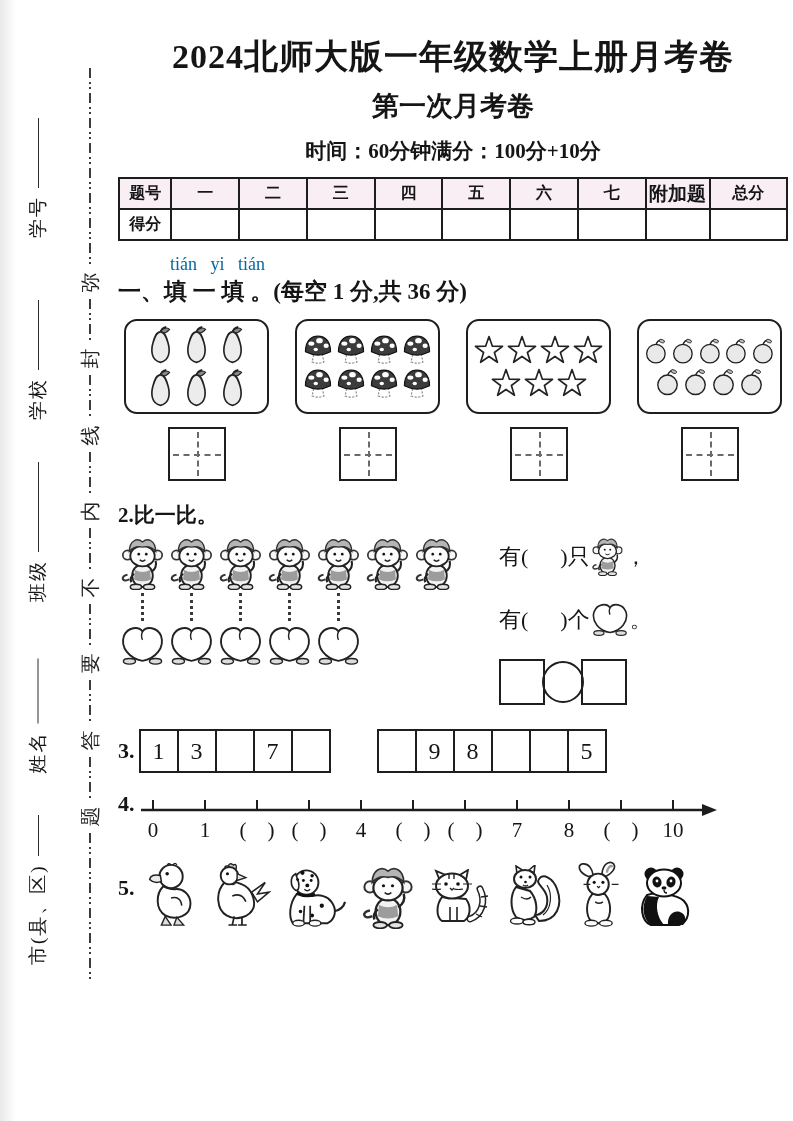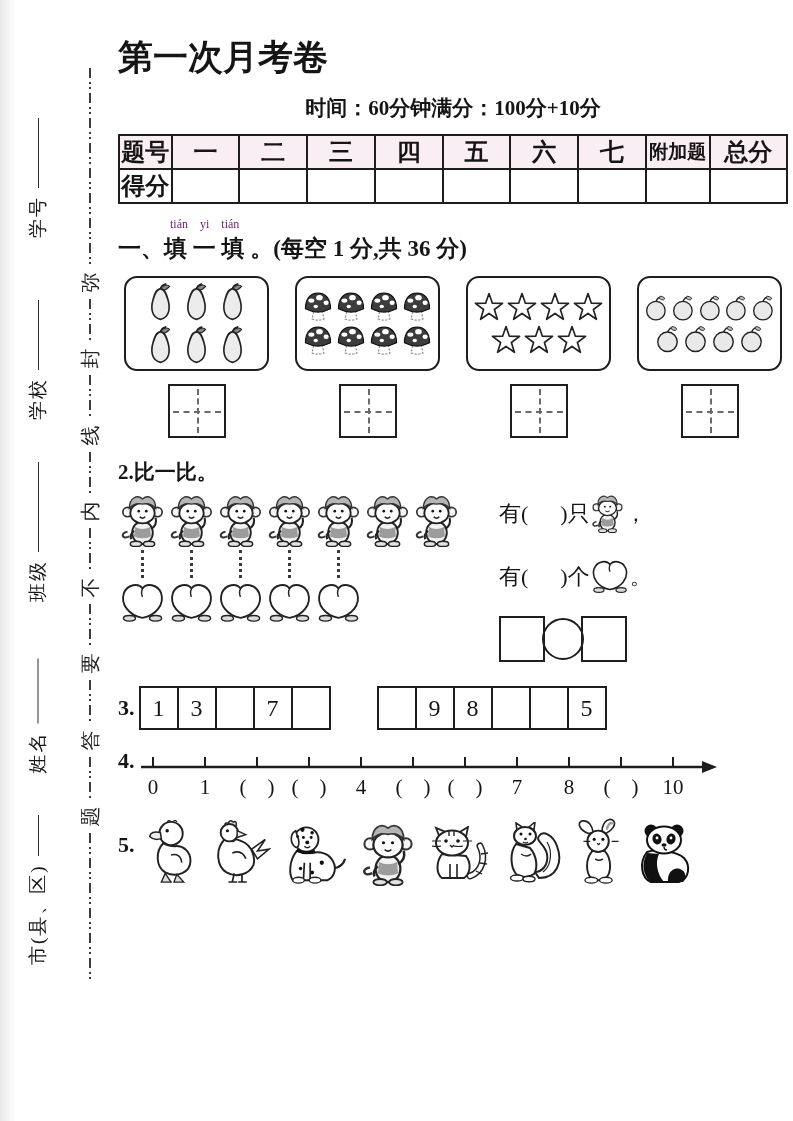--- a/index.html
+++ b/index.html
@@ -26,32 +26,32 @@
     display:flex; flex-direction:column; align-items:center;}
   .seal-dash{ width:2.6px; flex:1 1 42px;
     background:repeating-linear-gradient(180deg,#3c3c3c 0 10px,transparent 10px 14px,#3c3c3c 14px 16px,transparent 16px 19px,#3c3c3c 19px 21px,transparent 21px 25px);}
   .seal-dash.first{ flex:0 0 198px;}
   .seal-dash.last{ flex:0 0 150px;}
   .seal-char{ font-size:20px; transform:rotate(-90deg); padding:3px 0; color:#222;}
 
   
   .content{ position:absolute; left:118px; top:34px; width:670px;}
   .title{ font-size:34px; font-weight:bold; text-align:center; letter-spacing:1px;}
-  .subtitle{ font-size:35px; font-weight:bold; }
+  .subtitle{ font-size:27px; font-weight:bold; text-align:center; margin-top:8px;}
   .meta{ display:flex; justify-content:center; margin-top:13px;
     font-size:21px; font-weight:bold;}
 
   table.score{ border-collapse:collapse; width:100%; margin-top:12px;}
-  table.score td{ border:2px solid #1d1d1d; text-align:center; font-size:24px; height:31px;}
+  table.score td{ border:2px solid #1d1d1d; text-align:center; font-size:16px; height:31px;}
   table.score tr:first-child td{ background:#f8eef4; font-weight:bold;}
   td.c0{ width:54px;} td.c1,td.c2,td.c3,td.c4,td.c5,td.c6,td.c7{ width:70px;}
   td.c8{ width:66px; font-size:19px !important;} td.c9{ width:80px;}
   td.rowlab{ font-weight:bold;}
 
-  .pinyin{ margin:13px 0 0 52px; font-size:12px; word-spacing:9px; color:#701a75;}
+  .pinyin{ margin:13px 0 0 52px; font-size:18px; word-spacing:9px; color:#0369a1;}
   .heading{ font-size:23px; font-weight:bold; margin-top:1px;}
   .qlabel{ font-size:21px; font-weight:bold; margin-top:16px;}
 
   .q1-row{ display:flex; justify-content:space-between; margin-top:12px; padding:0 6px;}
   .q1-col{ display:flex; flex-direction:column; align-items:center;}
   .fruit-box{ width:145px; height:95px; border:2.5px solid #1e1e1e; border-radius:13px;
     display:flex; flex-direction:column; justify-content:center; gap:3px; padding:3px 5px;}
   .fruit-row{ display:flex; justify-content:center; gap:3px;}
   .fi{ display:block;}
   .i-pear{ width:33px; height:40px;} .i-mushroom{ width:30px; height:31px;}
@@ -284,20 +284,21 @@
       <div class="seal-dash"></div>
       <span class="seal-char">要</span>
       <div class="seal-dash"></div>
       <span class="seal-char">答</span>
       <div class="seal-dash"></div>
       <span class="seal-char">题</span>
       <div class="seal-dash last"></div>
     </div>
 
   <div class="content">
+    <div class="title">2024北师大版一年级数学上册月考卷</div>
     <div class="subtitle">第一次月考卷</div>
     <div class="meta">
       <span>时间：60分钟</span>
       <span>满分：100分+10分</span>
     </div>
 
     <table class="score">
       <tbody>
           <tr>
             <td class="c0">题号</td>

